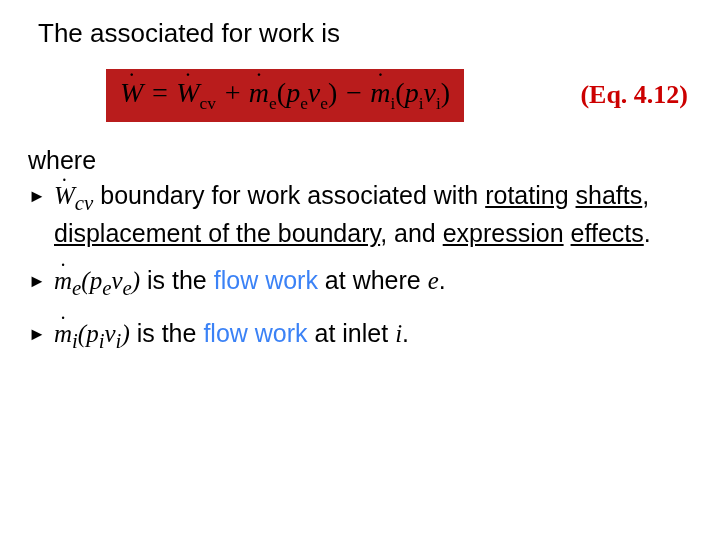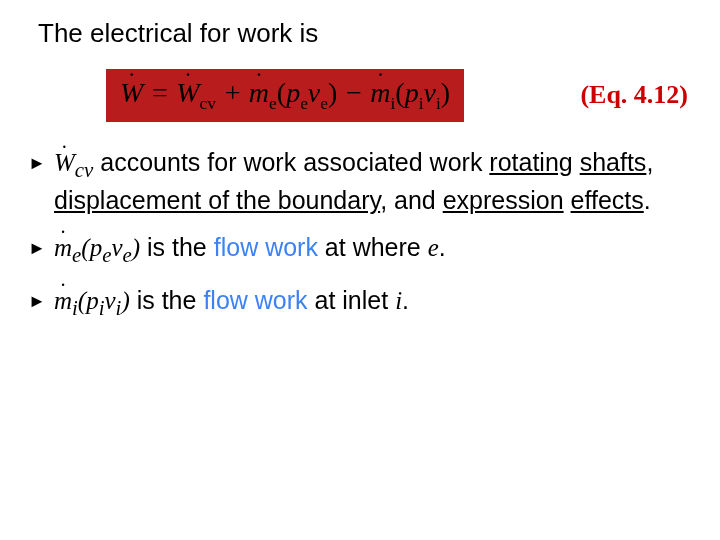--- a/index.html
+++ b/index.html
@@ -103,34 +103,35 @@
   .u { text-decoration: underline; }
   .red { color: #3b82f6; }
   .ital { font-style: italic; font-family: "Times New Roman", Times, serif; }
 </style>
 </head>
 <body>
 
 <div class="slide">
 
 
-  <div class="intro">The electrical for work is</div>
+  <div class="intro">The associated for work is</div>
 
   <div class="eq-row">
     <div class="eq-box">
       <span class="dot">W</span><span> = </span><span class="dot">W</span><sub class="rm">cv</sub><span> + </span><span class="dot">m</span><sub>e</sub><span class="rm">(</span><span>p</span><sub>e</sub><span>v</span><sub>e</sub><span class="rm">)</span><span> − </span><span class="dot">m</span><sub>i</sub><span class="rm">(</span><span>p</span><sub>i</sub><span>v</span><sub>i</sub><span class="rm">)</span>
     </div>
     <div class="eq-no">(Eq. 4.12)</div>
   </div>
 
+  <div class="where">where</div>
 
   <div class="bullet">
     <div class="mk">►</div>
     <div class="tx">
-      <span class="sym dot"><span>W</span></span><sub class="sym rm">cv</sub><span> accounts for work associated work </span><span class="u">rotating</span><span> </span><span class="u">shafts</span><span>, </span><span class="u">displacement of the boundary</span><span>, and </span><span class="u">expression</span><span> </span><span class="u">effects</span><span>.</span>
+      <span class="sym dot"><span>W</span></span><sub class="sym rm">cv</sub><span> boundary for work associated with </span><span class="u">rotating</span><span> </span><span class="u">shafts</span><span>, </span><span class="u">displacement of the boundary</span><span>, and </span><span class="u">expression</span><span> </span><span class="u">effects</span><span>.</span>
     </div>
   </div>
 
   <div class="bullet">
     <div class="mk">►</div>
     <div class="tx">
       <span class="sym dot"><span>m</span></span><sub class="sym">e</sub><span class="sym rm">(</span><span class="sym">p</span><sub class="sym">e</sub><span class="sym">v</span><sub class="sym">e</sub><span class="sym rm">)</span><span>  is the </span><span class="red">flow work</span><span> at where </span><span class="ital">e</span><span>.</span>
     </div>
   </div>
 

